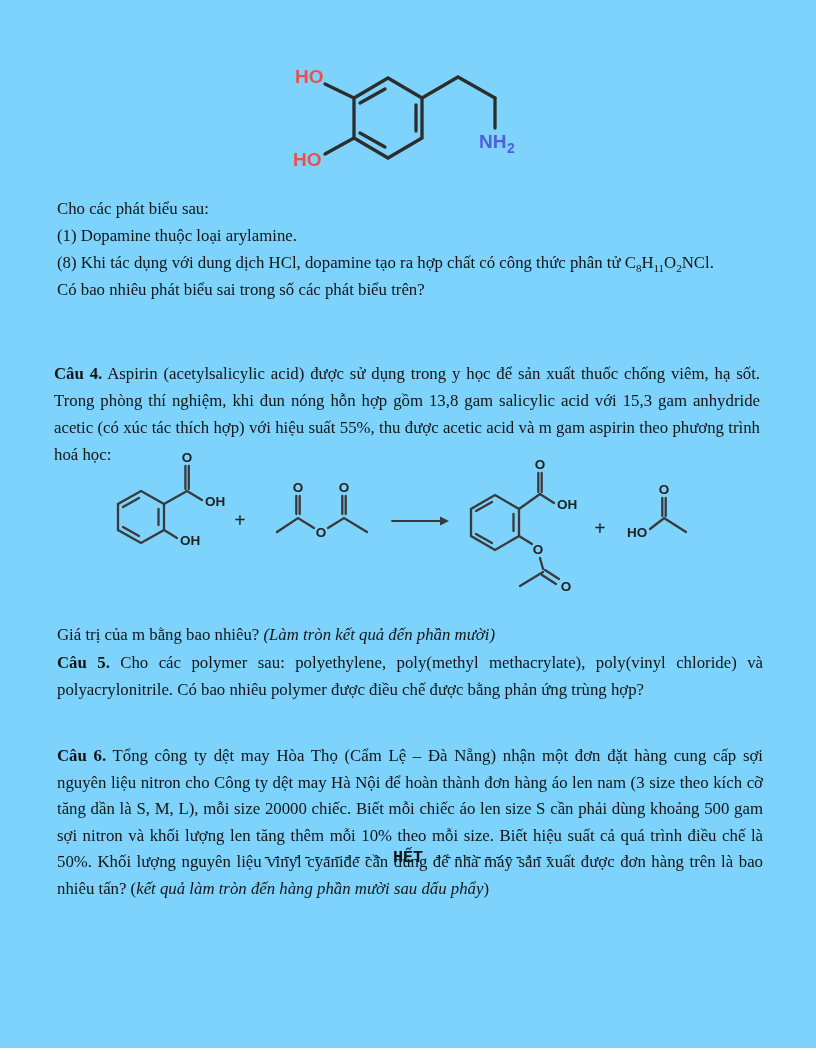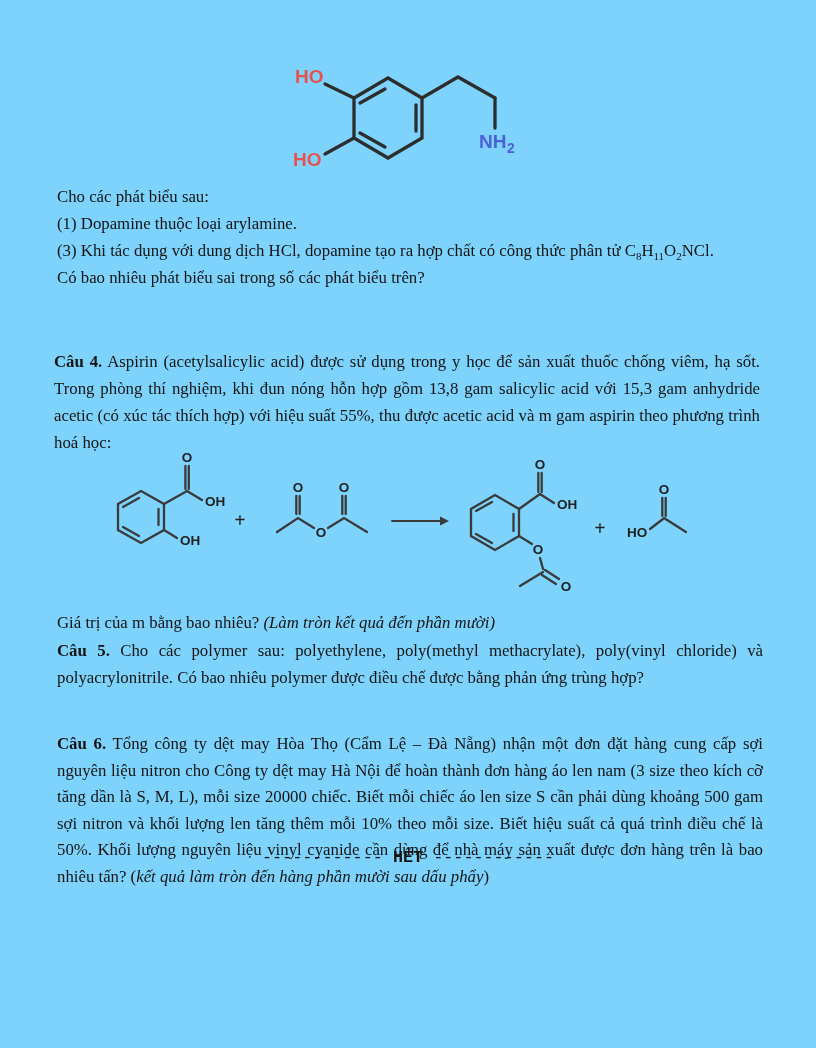--- a/index.html
+++ b/index.html
@@ -1,21 +1,21 @@
 <!DOCTYPE html>
 <html><head>
 <meta charset="utf-8">
 <style>
   html,body { margin:0; padding:0; background:#ffffff; }
   .page {
     position:relative; width:816px; height:1048px; background:#7dd3fc;
     font-family:"Liberation Serif", serif; color:#141414; overflow:hidden;
   }
   .abs { position:absolute; }
-  .txt { font-size:16.8px; line-height:27px; }
+  .txt { font-size:16.8px; line-height:27px;margin-top:12px; }
   .para { text-align:justify; }
   .b { font-weight:bold; }
   .i { font-style:italic; }
   sub { font-size:11px; line-height:0; }
   .footer-line { text-align:center; font-size:16.8px; }
   svg text { font-family:"Liberation Sans", sans-serif; }
   .atom { font-size:13.5px; font-weight:bold; fill:#222222; }
   .plus { font-size:20px; font-weight:bold; fill:#222222; font-family:"Liberation Serif", serif; }
   .biglabel { font-size:19px; font-weight:bold; }
   .biglabel-sub { font-size:14px; font-weight:bold; }
@@ -38,21 +38,21 @@
     </g>
     <text x="20" y="33" class="biglabel" fill="#e8524e">HO</text>
     <text x="18" y="116" class="biglabel" fill="#e8524e">HO</text>
     <text x="204" y="98" class="biglabel" fill="#4f61d8">NH</text>
     <text x="232" y="103" class="biglabel-sub" fill="#4f61d8">2</text>
   </svg>
 
   <div class="abs txt" style="left:57px; top:183px; width:706px;">
     <div>Cho các phát biểu sau:</div>
     <div>(1) Dopamine thuộc loại arylamine.</div>
-    <div><span>(3) Khi tác dụng với dung dịch HCl, dopamine tạo ra hợp chất có công thức phân tử C</span><sub>8</sub><span>H</span><sub>11</sub><span>O</span><sub>2</sub><span>NCl.</span></div>
+    <div><span>(8) Khi tác dụng với dung dịch HCl, dopamine tạo ra hợp chất có công thức phân tử C</span><sub>8</sub><span>H</span><sub>11</sub><span>O</span><sub>2</sub><span>NCl.</span></div>
     <div>Có bao nhiêu phát biểu sai trong số các phát biểu trên?</div>
   </div>
 
   <div class="abs txt para" style="left:54px; top:348px; width:706px;">
     <span class="b">Câu 4.</span><span> Aspirin (acetylsalicylic acid) được sử dụng trong y học để sản xuất thuốc chống viêm, hạ sốt. Trong phòng thí nghiệm, khi đun nóng hỗn hợp gồm 13,8 gam salicylic acid với 15,3 gam anhydride acetic (có xúc tác thích hợp) với hiệu suất 55%, thu được acetic acid và m gam aspirin theo phương trình hoá học:</span>
   </div>
 
   <svg class="abs" style="left:92px; top:448px;" width="650" height="165" viewBox="0 0 650 165">
     <g stroke="#3a3a3a" stroke-width="2.3" fill="none" stroke-linecap="round">
 

